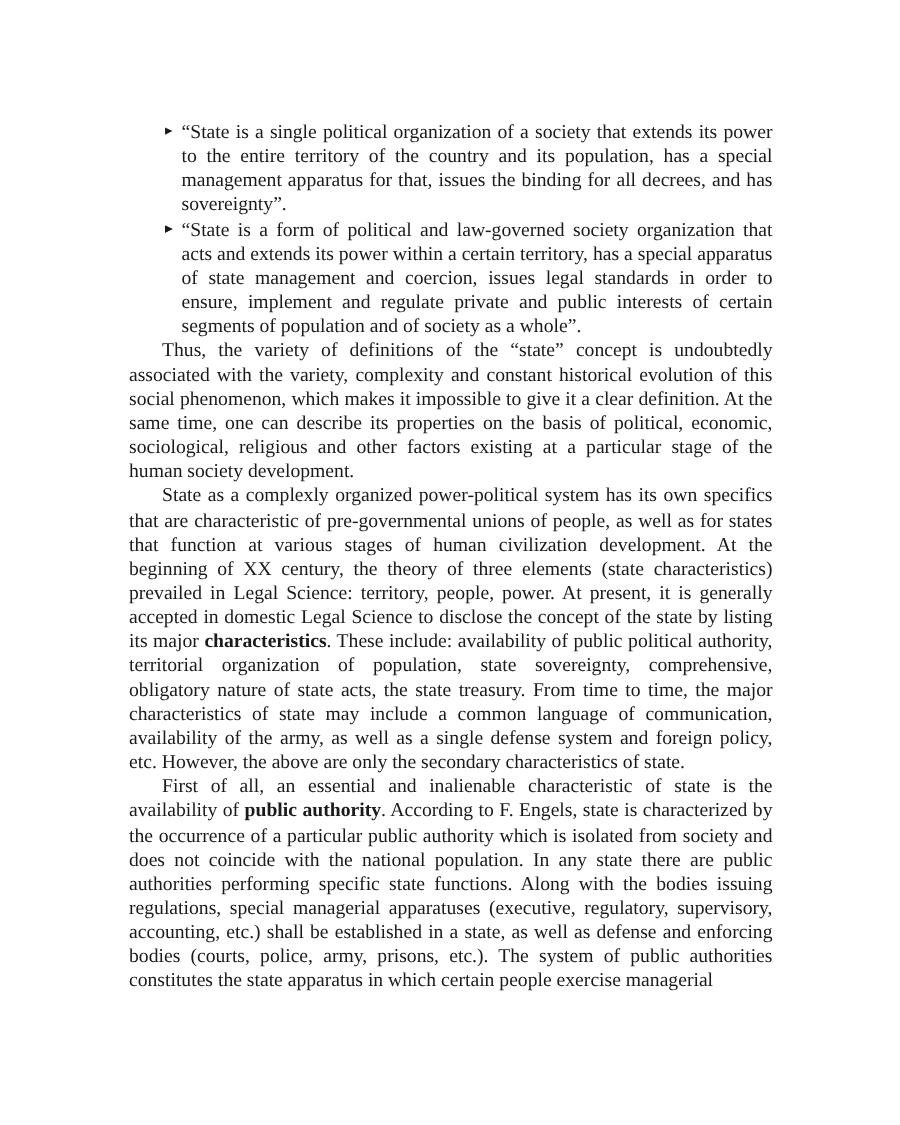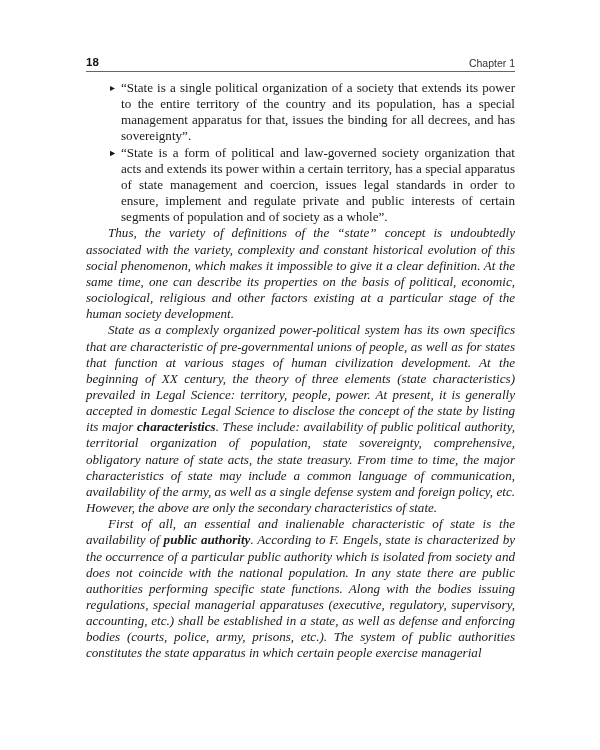--- a/index.html
+++ b/index.html
@@ -84,36 +84,31 @@
     font-size: 10px;
     line-height: 16.15px;
     color: #1a1a1a;
   }
 
   
   p.para {
     margin: 0;
     text-indent: 22px;
     text-align: justify;
-    font-style: italic;
   }
 
   b.em-bold {
     font-weight: bold;
   }
 </style>
 </head>
 <body>
 
 <div class="page">
 
-  <div class="running-head">
-    <span class="folio">18</span>
-    <span class="chapter-label">Chapter 1</span>
-  </div>
 
   <div class="textblock">
 
     <ul class="bullet-list">
       <li class="bullet-item">
         <span class="bullet-marker">▸</span>
         <span>“State is a single political organization of a society that extends its power to the entire territory of the country and its population, has a special management apparatus for that, issues the binding for all decrees, and has sovereignty”.</span>
       </li>
       <li class="bullet-item">
         <span class="bullet-marker">▸</span>

